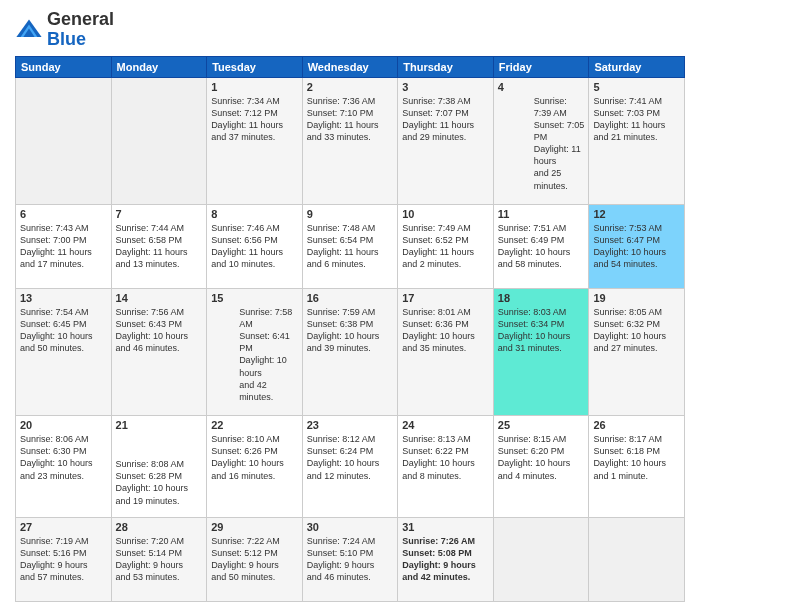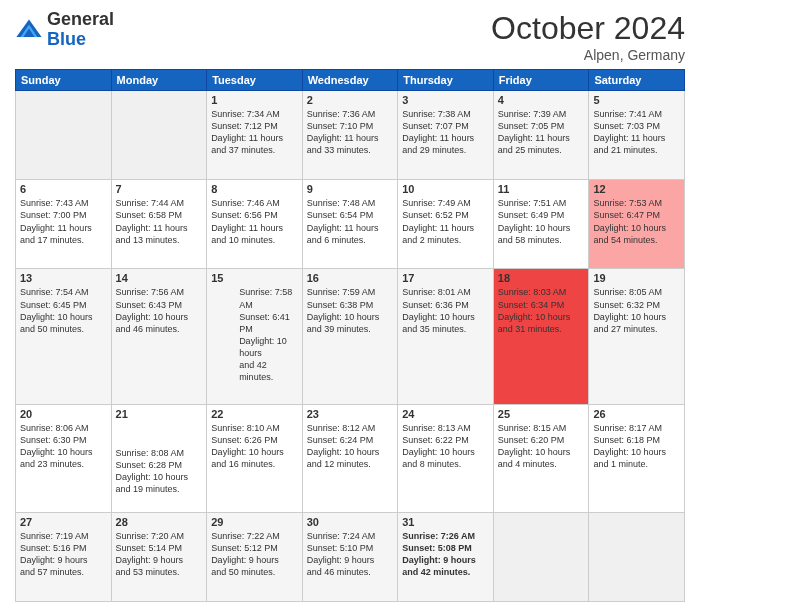--- a/index.html
+++ b/index.html
@@ -107,24 +107,20 @@
       <svg class="logo-icon" viewBox="0 0 40 40">
         <polygon points="20,5 38,30 2,30" fill="#1565c0"></polygon>
         <polygon points="20,12 32,30 8,30" fill="#42a5f5"></polygon>
         <polygon points="20,18 28,30 12,30" fill="#1565c0"></polygon>
       </svg>
       <div class="logo-text">
         <div class="logo-general">General</div>
         <div class="logo-blue">Blue</div>
       </div>
     </div>
-    <div class="title-block">
-      <div class="month-title">October 2024</div>
-      <div class="location">Alpen, Germany</div>
-    </div>
   </div>
 
   <table class="calendar">
     <thead>
       <tr>
       <th>Sunday</th>
           <th>Monday</th>
           <th>Tuesday</th>
           <th>Wednesday</th>
           <th>Thursday</th>
@@ -152,21 +148,21 @@
           </td>
           <td style="background: rgb(245, 245, 245);">
             <span class="day-number">3</span>
             <div class="day-info" style="white-space: pre-line;">Sunrise: 7:38 AM
 Sunset: 7:07 PM
 Daylight: 11 hours
 and 29 minutes.</div>
           </td>
           <td style="background: rgb(245, 245, 245);">
             <span class="day-number">4</span>
-            <div class="day-info" style="white-space: pre-line;">Sunrise: 7:39 AM
+            <div class="day-info" style="white-space: pre-line; margin-left: 36px;">Sunrise: 7:39 AM
 Sunset: 7:05 PM
 Daylight: 11 hours
 and 25 minutes.</div>
           </td>
           <td style="background: rgb(245, 245, 245);">
             <span class="day-number">5</span>
             <div class="day-info" style="white-space: pre-line;">Sunrise: 7:41 AM
 Sunset: 7:03 PM
 Daylight: 11 hours
 and 21 minutes.</div>
@@ -208,21 +204,21 @@
 Daylight: 11 hours
 and 2 minutes.</div>
           </td>
           <td style="background: rgb(255, 255, 255);">
             <span class="day-number">11</span>
             <div class="day-info" style="white-space: pre-line;">Sunrise: 7:51 AM
 Sunset: 6:49 PM
 Daylight: 10 hours
 and 58 minutes.</div>
           </td>
-          <td style="background: #fca5a5; margin-left: 24px;">
+          <td style="background: #7dd3fc; margin-left: 24px;">
             <span class="day-number">12</span>
             <div class="day-info" style="white-space: pre-line;">Sunrise: 7:53 AM
 Sunset: 6:47 PM
 Daylight: 10 hours
 and 54 minutes.</div>
           </td>
         </tr>
         <tr>
           <td style="background: rgb(245, 245, 245);">
             <span class="day-number">13</span>
@@ -252,21 +248,21 @@
 Daylight: 10 hours
 and 39 minutes.</div>
           </td>
           <td style="background: rgb(245, 245, 245);">
             <span class="day-number">17</span>
             <div class="day-info" style="white-space: pre-line;">Sunrise: 8:01 AM
 Sunset: 6:36 PM
 Daylight: 10 hours
 and 35 minutes.</div>
           </td>
-          <td style="background: #ef4444;">
+          <td style="background: #5eead4;">
             <span class="day-number">18</span>
             <div class="day-info" style="white-space: pre-line;">Sunrise: 8:03 AM
 Sunset: 6:34 PM
 Daylight: 10 hours
 and 31 minutes.</div>
           </td>
           <td style="background: rgb(245, 245, 245);">
             <span class="day-number">19</span>
             <div class="day-info" style="white-space: pre-line;">Sunrise: 8:05 AM
 Sunset: 6:32 PM

